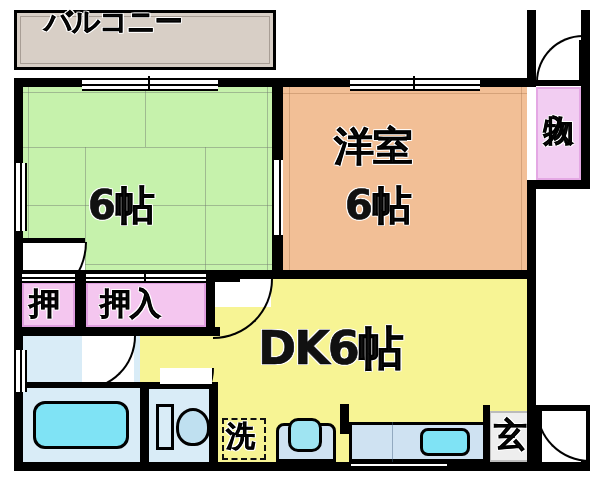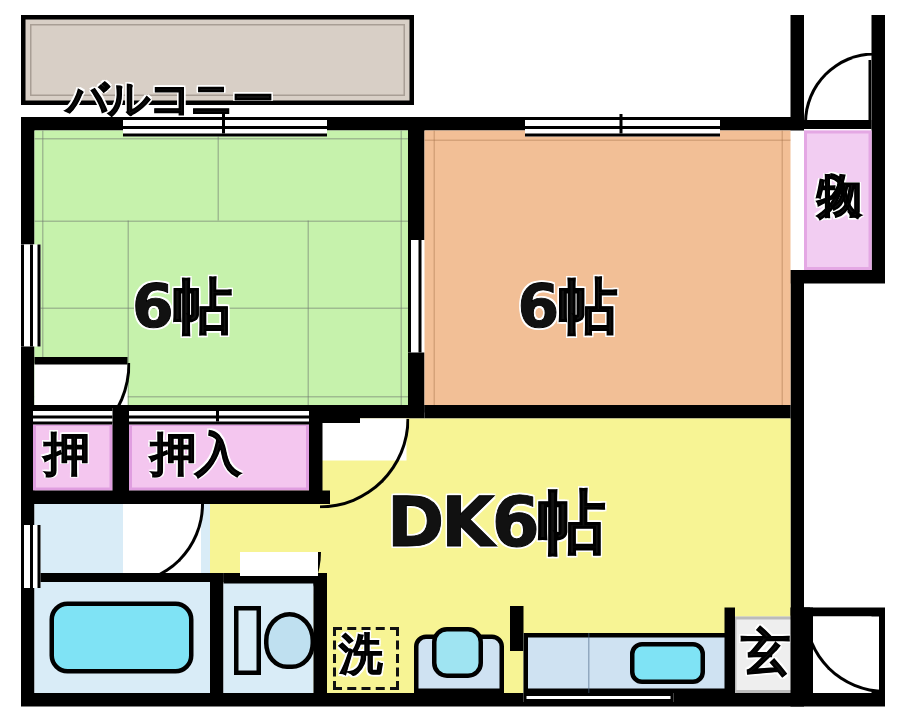--- a/index.html
+++ b/index.html
@@ -68,21 +68,21 @@
   .fixture{position:absolute;box-sizing:border-box;}
   .dashed{position:absolute;box-sizing:border-box;border:2px dashed #111;}
 </style>
 </head>
 <body>
 
 <div id="plan">
 
   <div class="room" style="left:14px;top:10px;width:262px;height:60px;background:#d8cfc6;border:3px solid #000;"></div>
   <div class="abs" style="left:20px;top:16px;width:250px;height:48px;border:1px solid rgba(120,110,100,.5);"></div>
-  <div class="label" style="left:44px;top:8px;font-size:28px;margin-top:44px;">バルコニー</div>
+  <div class="label" style="left:44px;top:8px;font-size:28px;">バルコニー</div>
 
   <div class="wall" style="left:14px;top:78px;width:262px;height:9px;"></div>
   <div class="wall" style="left:276px;top:78px;width:260px;height:9px;"></div>
 
   <div class="wall" style="left:14px;top:78px;width:9px;height:85px;"></div>
   <div class="wall" style="left:14px;top:230px;width:9px;height:45px;"></div>
   <div class="wall" style="left:14px;top:275px;width:9px;height:195px;"></div>
 
   <div class="wall" style="left:527px;top:10px;width:9px;height:72px;"></div>
   <div class="wall" style="left:581px;top:10px;width:9px;height:178px;"></div>
@@ -127,20 +127,21 @@
   </div>
   <div class="wall" style="left:272px;top:235px;width:11px;height:40px;"></div>
 
   <div class="wall" style="left:14px;top:270px;width:269px;height:9px;"></div>
 
   <div class="room" style="left:283px;top:87px;width:244px;height:183px;background:#f2bf96;"></div>
   <div class="seam seam-h" style="left:283px;top:93px;width:244px;background:rgba(160,110,70,.35);"></div>
   <div class="seam seam-v" style="left:289px;top:87px;height:183px;background:rgba(160,110,70,.35);"></div>
   <div class="seam seam-v" style="left:521px;top:87px;height:183px;background:rgba(160,110,70,.35);"></div>
 
+  <div class="label" style="left:334px;top:126px;font-size:40px;">洋室</div>
   <div class="label" style="left:345px;top:185px;font-size:40px;">6帖</div>
 
   <div class="slider" style="left:350px;top:78px;width:130px;height:9px;">
     <div class="pane" style="left:0;width:130px;"></div>
   </div>
   <div class="abs" style="left:413px;top:76px;width:2px;height:13px;background:#000;"></div>
 
   <div class="wall" style="left:283px;top:270px;width:244px;height:9px;"></div>
 
   <div class="room" style="left:536px;top:87px;width:45px;height:93px;background:#f2cdf2;border:2px solid #e4a8e4;"></div>

